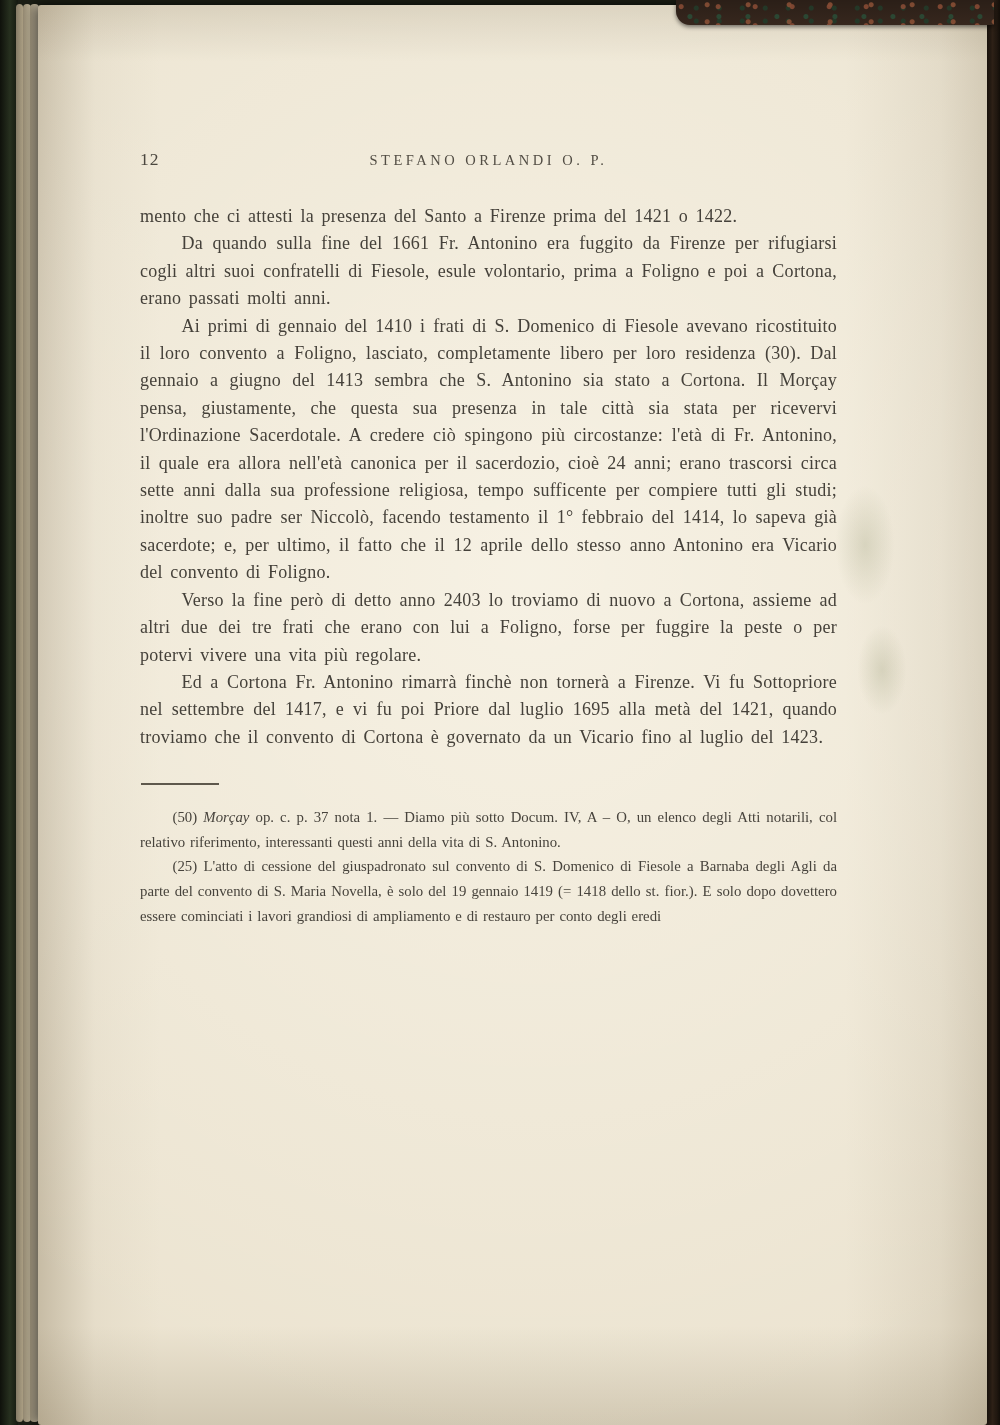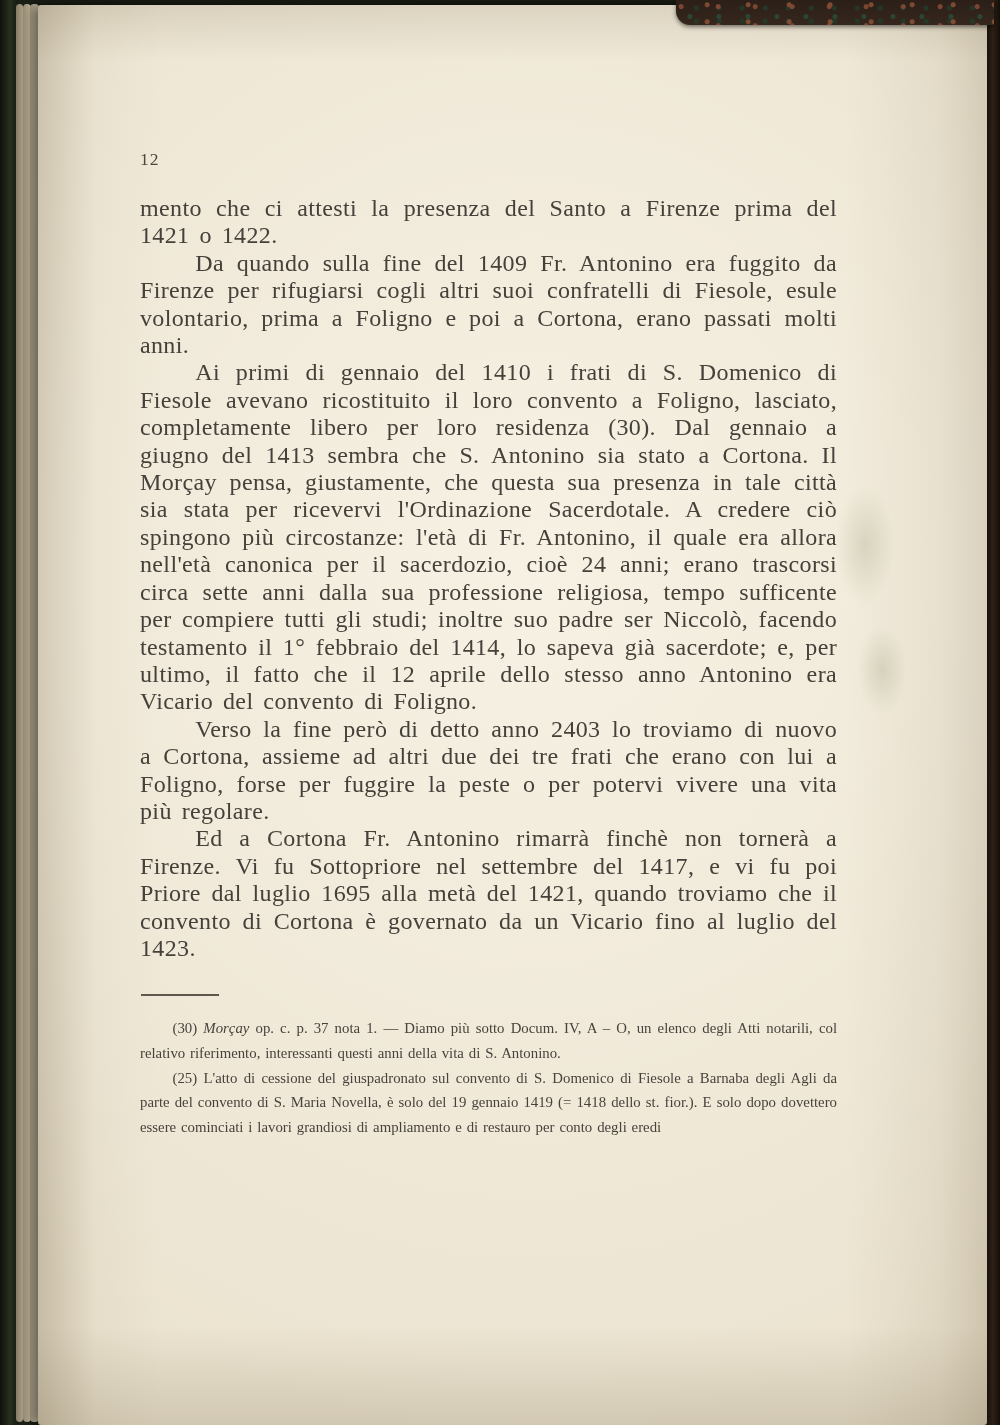--- a/index.html
+++ b/index.html
@@ -52,28 +52,28 @@
   .stain {
     position:absolute; border-radius:50%;
     background:radial-gradient(ellipse, rgba(118,124,82,0.20), rgba(118,124,82,0) 70%);
   }
   .stain-a { right:92px; top:480px; width:60px; height:120px; }
   .stain-b { right:80px; top:620px; width:50px; height:90px; }
   .text-block {
     position:absolute; left:102px; top:144px; width:697px;
     color:#45413a;
   }
-  .header-row { position:relative; height:22px; margin-bottom:24px; }
+  .header-row { position:relative; height:22px; margin-bottom:32px; }
   .pagenum { position:absolute; left:0; top:0; font-size:17.5px; letter-spacing:1px; color:#4b473f; }
   .running-title {
     position:absolute; left:0; right:0; top:3px; text-align:center;
     font-size:14.5px; letter-spacing:3.5px; color:#524d44; white-space:nowrap;
   }
   .body-text p {
-    font-size:24px; line-height:27.4px;
+    font-size:18px; line-height:27.4px;
     text-align:justify; text-indent:2.3em;
     word-spacing:0.15em; letter-spacing:0.015em;
   }
   .body-text p.no-indent { text-indent:0; }
   .footnotes { margin-top:32px; }
   .fn-rule { width:78px; border-top:2px solid #5e584c; margin:0 0 20px 1px; }
   .footnotes p {
     font-size:14.8px; line-height:24.6px;
     text-align:justify; text-indent:2.2em;
     word-spacing:0.08em; color:#47433c;
@@ -91,32 +91,33 @@
 <div class="edge-strip edge-3"></div>
 
 <div class="page">
   <div class="stain stain-a"></div>
   <div class="stain stain-b"></div>
 
   <div class="text-block">
 
     <div class="header-row">
       <span class="pagenum">12</span>
+      <span class="running-title">STEFANO ORLANDI O. P.</span>
     </div>
 
     <div class="body-text">
       <p class="no-indent">mento che ci attesti la presenza del Santo a Firenze prima del 1421 o 1422.</p>
-      <p>Da quando sulla fine del 1409 Fr. Antonino era fuggito da Firenze per rifugiarsi cogli altri suoi confratelli di Fiesole, esule volontario, prima a Foligno e poi a Cortona, erano passati molti anni.</p>
+      <p>Da quando sulla fine del 1661 Fr. Antonino era fuggito da Firenze per rifugiarsi cogli altri suoi confratelli di Fiesole, esule volontario, prima a Foligno e poi a Cortona, erano passati molti anni.</p>
       <p>Ai primi di gennaio del 1410 i frati di S. Domenico di Fiesole avevano ricostituito il loro convento a Foligno, lasciato, completamente libero per loro residenza (30). Dal gennaio a giugno del 1413 sembra che S. Antonino sia stato a Cortona. Il Morçay pensa, giustamente, che questa sua presenza in tale città sia stata per ricevervi l'Ordinazione Sacerdotale. A credere ciò spingono più circostanze: l'età di Fr. Antonino, il quale era allora nell'età canonica per il sacerdozio, cioè 24 anni; erano trascorsi circa sette anni dalla sua professione religiosa, tempo sufficente per compiere tutti gli studi; inoltre suo padre ser Niccolò, facendo testamento il 1° febbraio del 1414, lo sapeva già sacerdote; e, per ultimo, il fatto che il 12 aprile dello stesso anno Antonino era Vicario del convento di Foligno.</p>
       <p>Verso la fine però di detto anno 2403 lo troviamo di nuovo a Cortona, assieme ad altri due dei tre frati che erano con lui a Foligno, forse per fuggire la peste o per potervi vivere una vita più regolare.</p>
       <p>Ed a Cortona Fr. Antonino rimarrà finchè non tornerà a Firenze. Vi fu Sottopriore nel settembre del 1417, e vi fu poi Priore dal luglio 1695 alla metà del 1421, quando troviamo che il convento di Cortona è governato da un Vicario fino al luglio del 1423.</p>
     </div>
 
     <div class="footnotes">
       <div class="fn-rule"></div>
-      <p><span>(30)</span> <i>Morçay</i> <span>op. c. p. 37 nota 1. — Diamo più sotto Docum. IV, A – O, un elenco degli Atti notarili, col relativo riferimento, interessanti questi anni della vita di S. Antonino.</span></p>
+      <p><span>(50)</span> <i>Morçay</i> <span>op. c. p. 37 nota 1. — Diamo più sotto Docum. IV, A – O, un elenco degli Atti notarili, col relativo riferimento, interessanti questi anni della vita di S. Antonino.</span></p>
       <p><span>(25)</span> <span>L'atto di cessione del giuspadronato sul convento di S. Domenico di Fiesole a Barnaba degli Agli da parte del convento di S. Maria Novella, è solo del 19 gennaio 1419 (= 1418 dello st. fior.). E solo dopo dovettero essere cominciati i lavori grandiosi di ampliamento e di restauro per conto degli eredi</span></p>
     </div>
 
   </div>
 </div>
 
 <div class="marble-corner"></div>
 
 </body></html>

